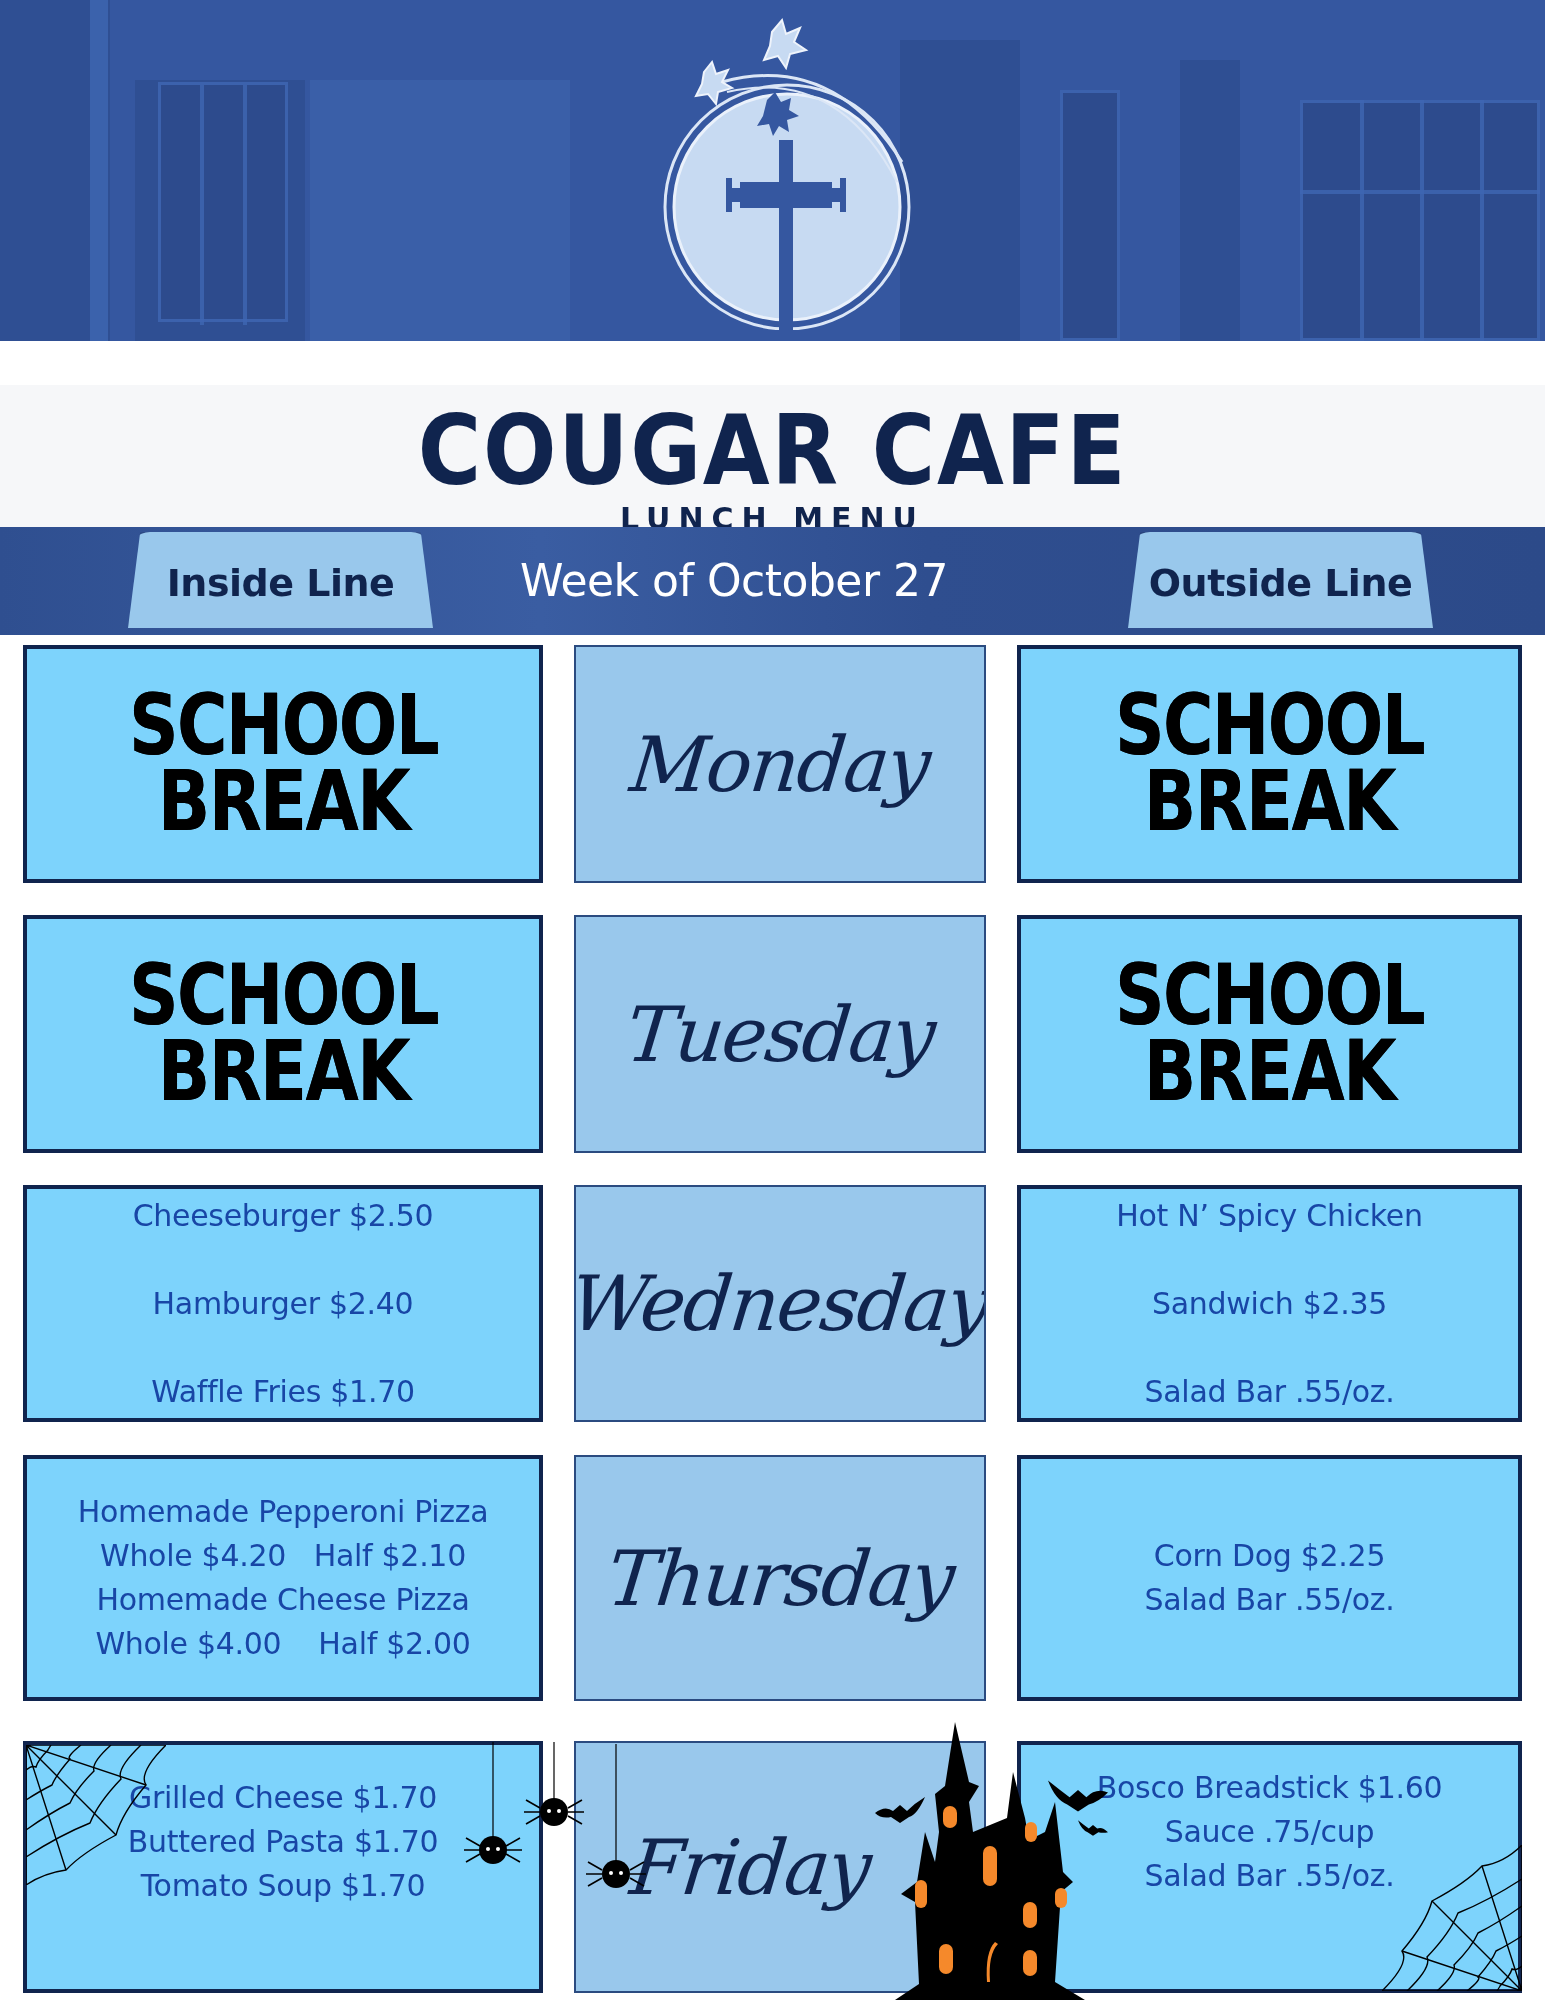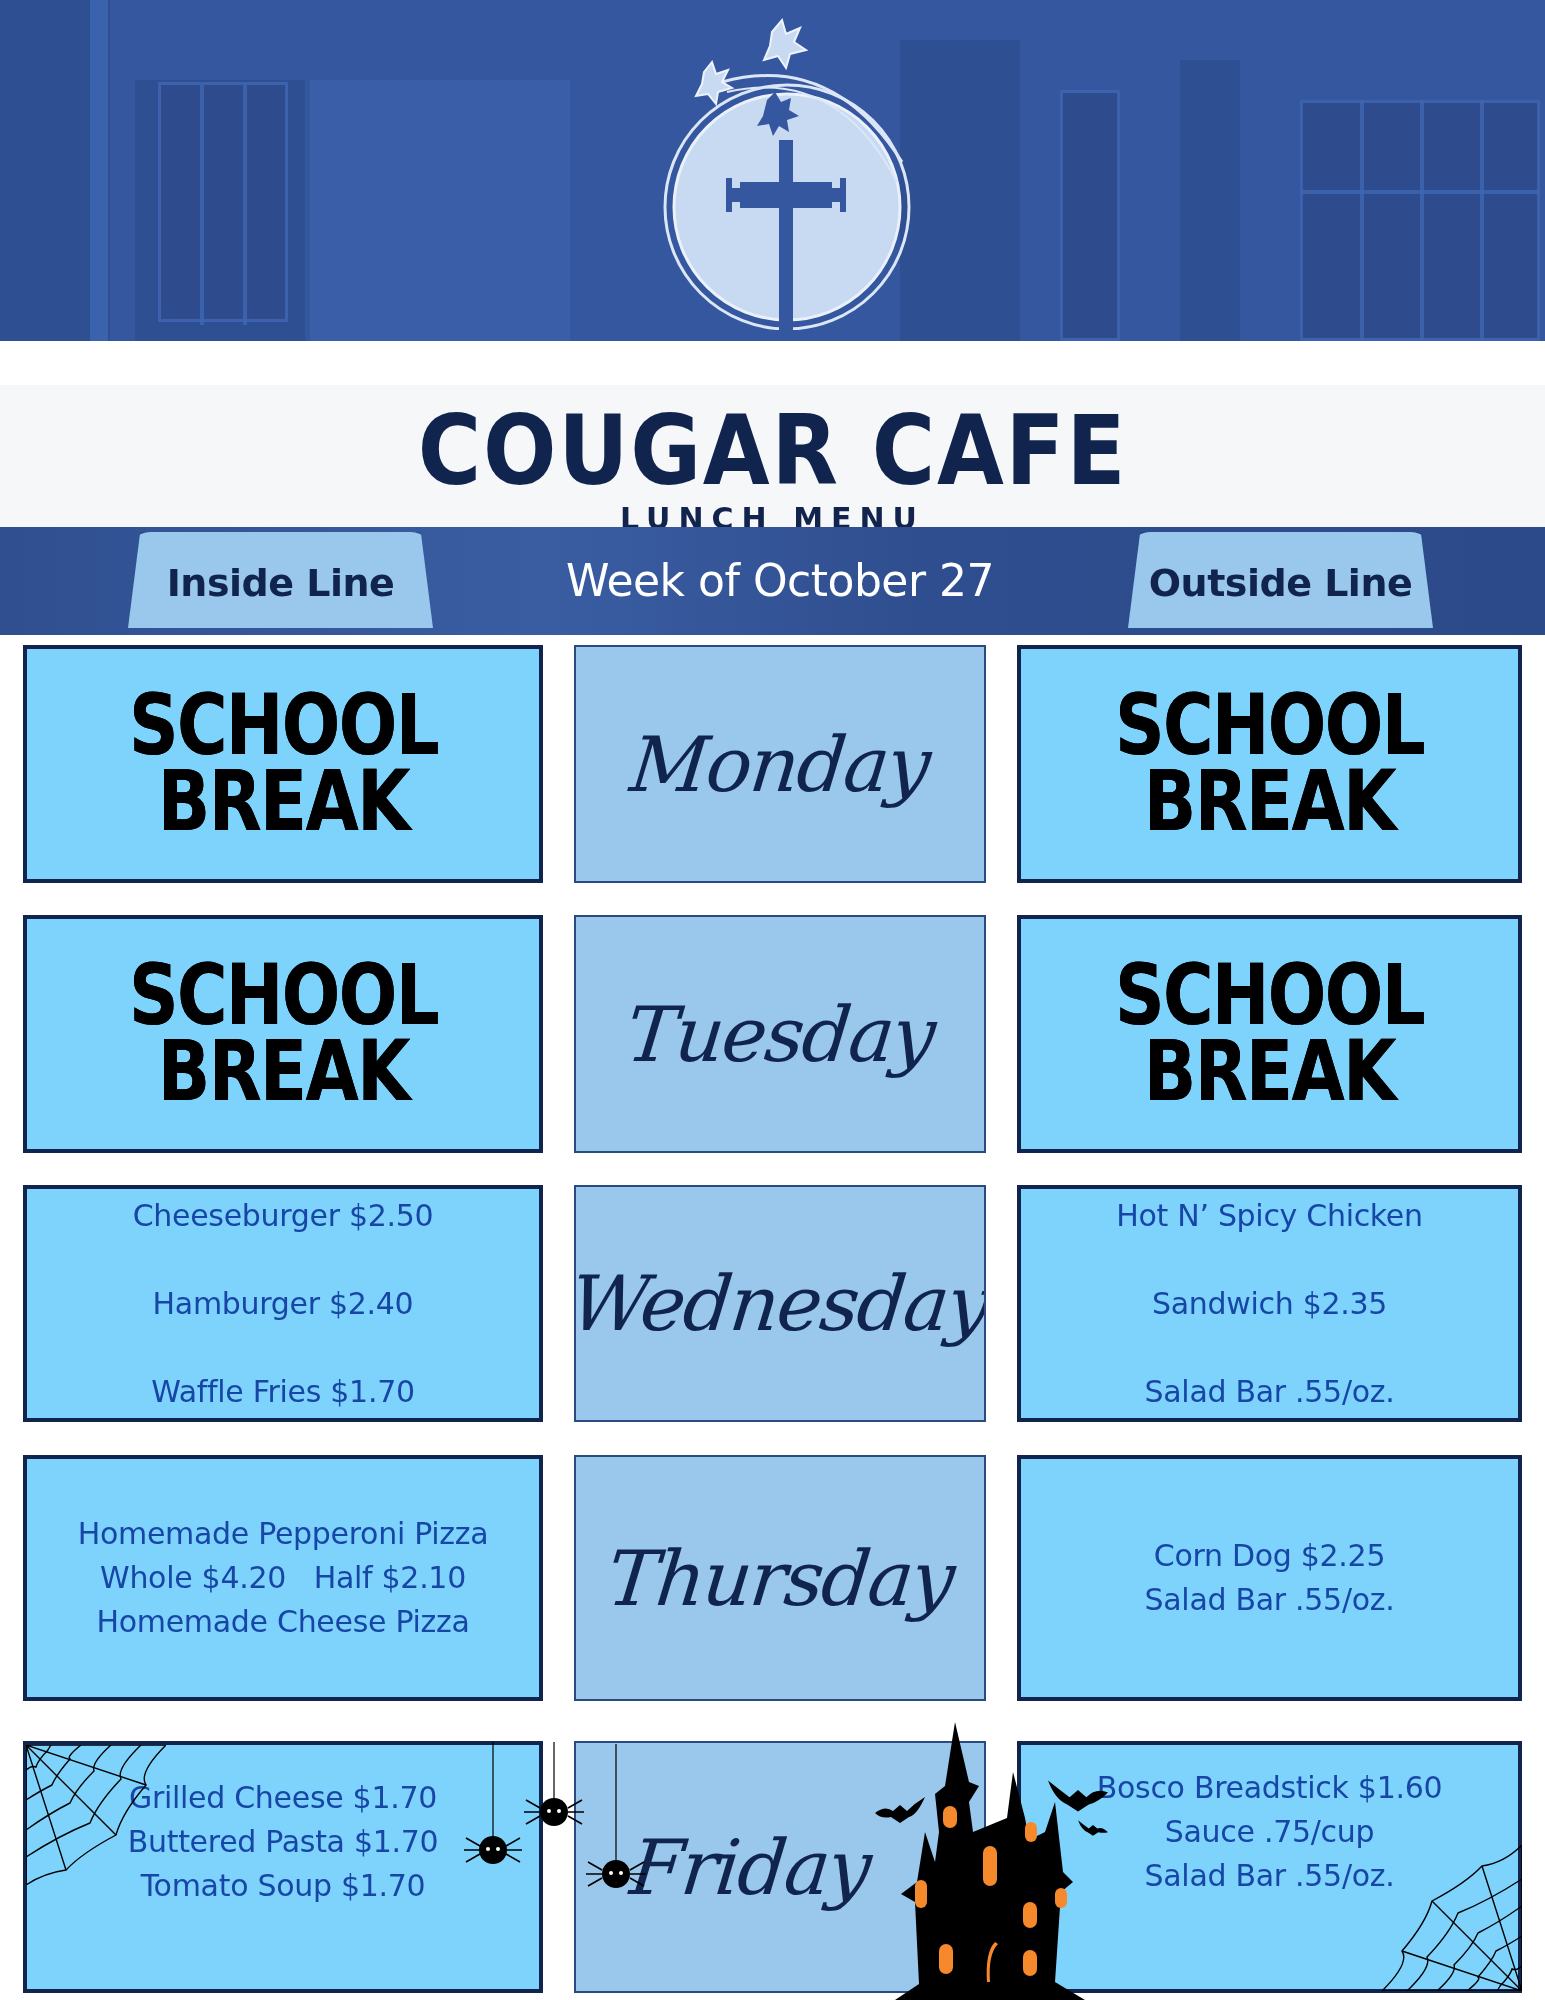--- a/index.html
+++ b/index.html
@@ -47,21 +47,21 @@
     box-shadow: 0 0 4px rgba(0,0,0,.3);
     display: flex; align-items: center; justify-content: center;
   }
   .tab span {
     font-family: "DejaVu Sans", sans-serif; font-weight: bold; font-size: 38px;
     color: #10244e; letter-spacing: -0.5px; margin-top: 6px;
   }
   .tab.inside { left: 128px; }
   .tab.outside { left: 1128px; }
   .week {
-    position: absolute; left: 520px; width: 520px; top: 28px; text-align: center;
+    position: absolute; left: 520px; width: 520px; top: 28px; 
     font-family: "DejaVu Sans", sans-serif; font-size: 44px; color: #ffffff;
     font-weight: normal; letter-spacing: -0.5px;
   }
 
   
   .cell {
     position: absolute; background: #7dd3fc; border: 4px solid #10244e;
     display: flex; align-items: center; justify-content: center; flex-direction: column;
     overflow: hidden;
   }
@@ -195,20 +195,21 @@
 <div class="cell right r3">
   <div class="menu-line">Hot N’ Spicy Chicken</div>
   <div class="menu-line">Sandwich $2.35</div>
   <div class="menu-line">Salad Bar .55/oz.</div>
 </div>
 
 <div class="cell left r4">
   <div class="menu-line">Homemade Pepperoni Pizza</div>
   <div class="menu-line">Whole $4.20   Half $2.10</div>
   <div class="menu-line">Homemade Cheese Pizza</div>
+  <div class="menu-line">Whole $4.00    Half $2.00</div>
 </div>
 <div class="cell day r4">
   <span class="day-label">Thursday</span>
 </div>
 <div class="cell right r4">
   <div class="menu-line">Corn Dog $2.25</div>
   <div class="menu-line">Salad Bar .55/oz.</div>
 </div>
 
 <div class="cell left r5" style="padding-bottom:50px;">

